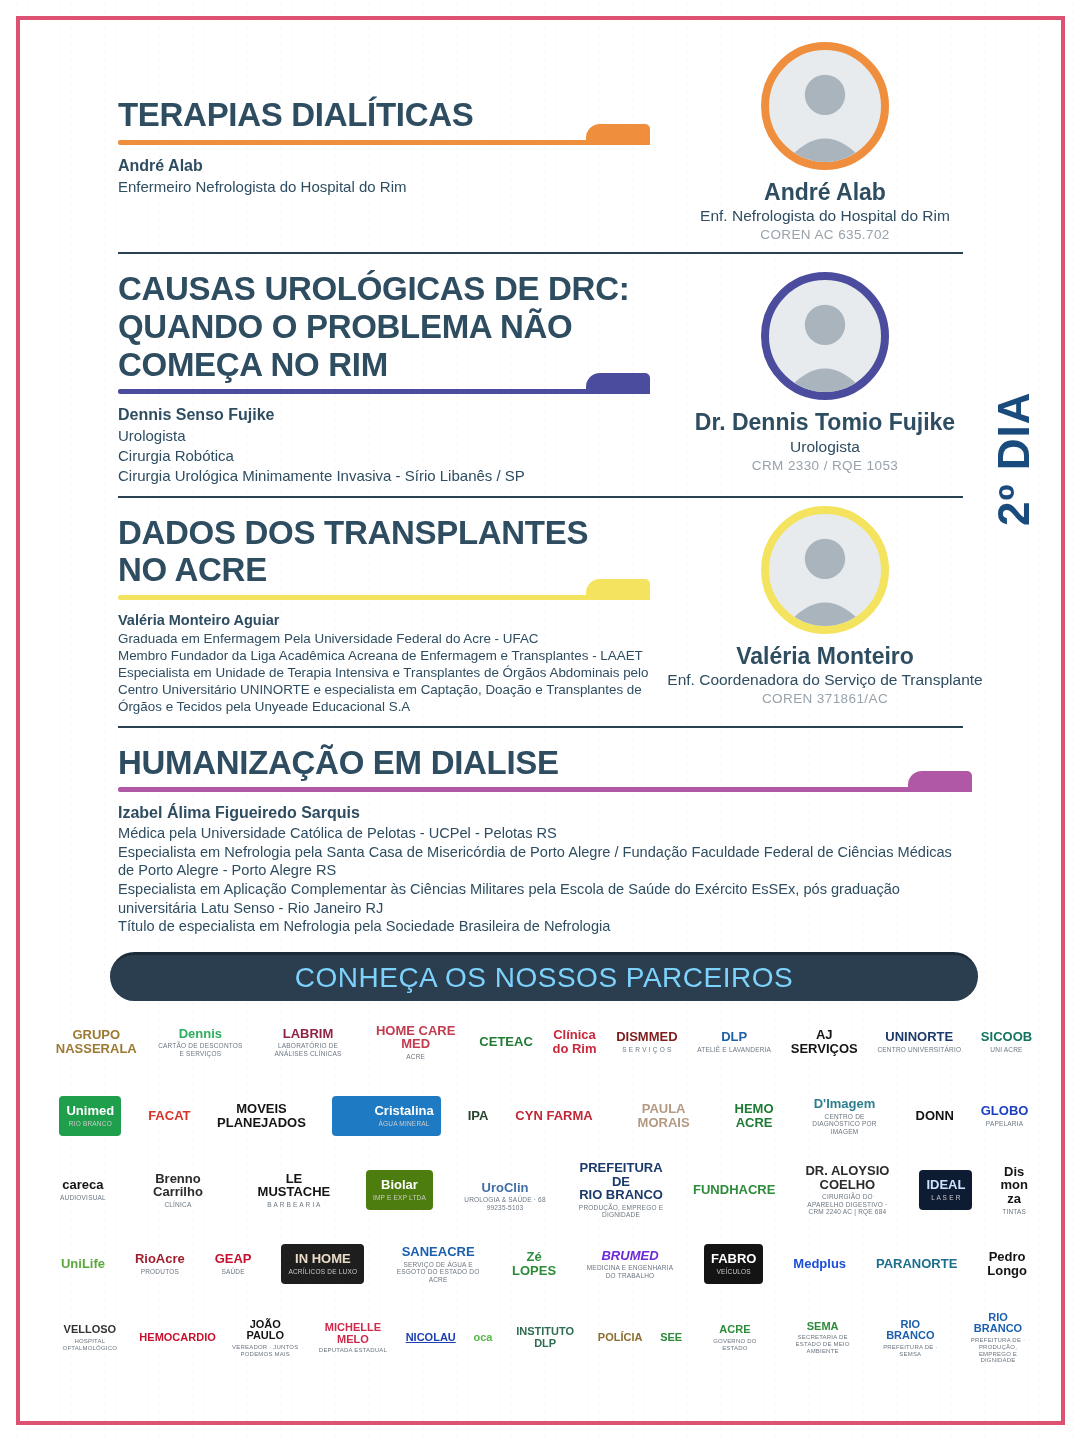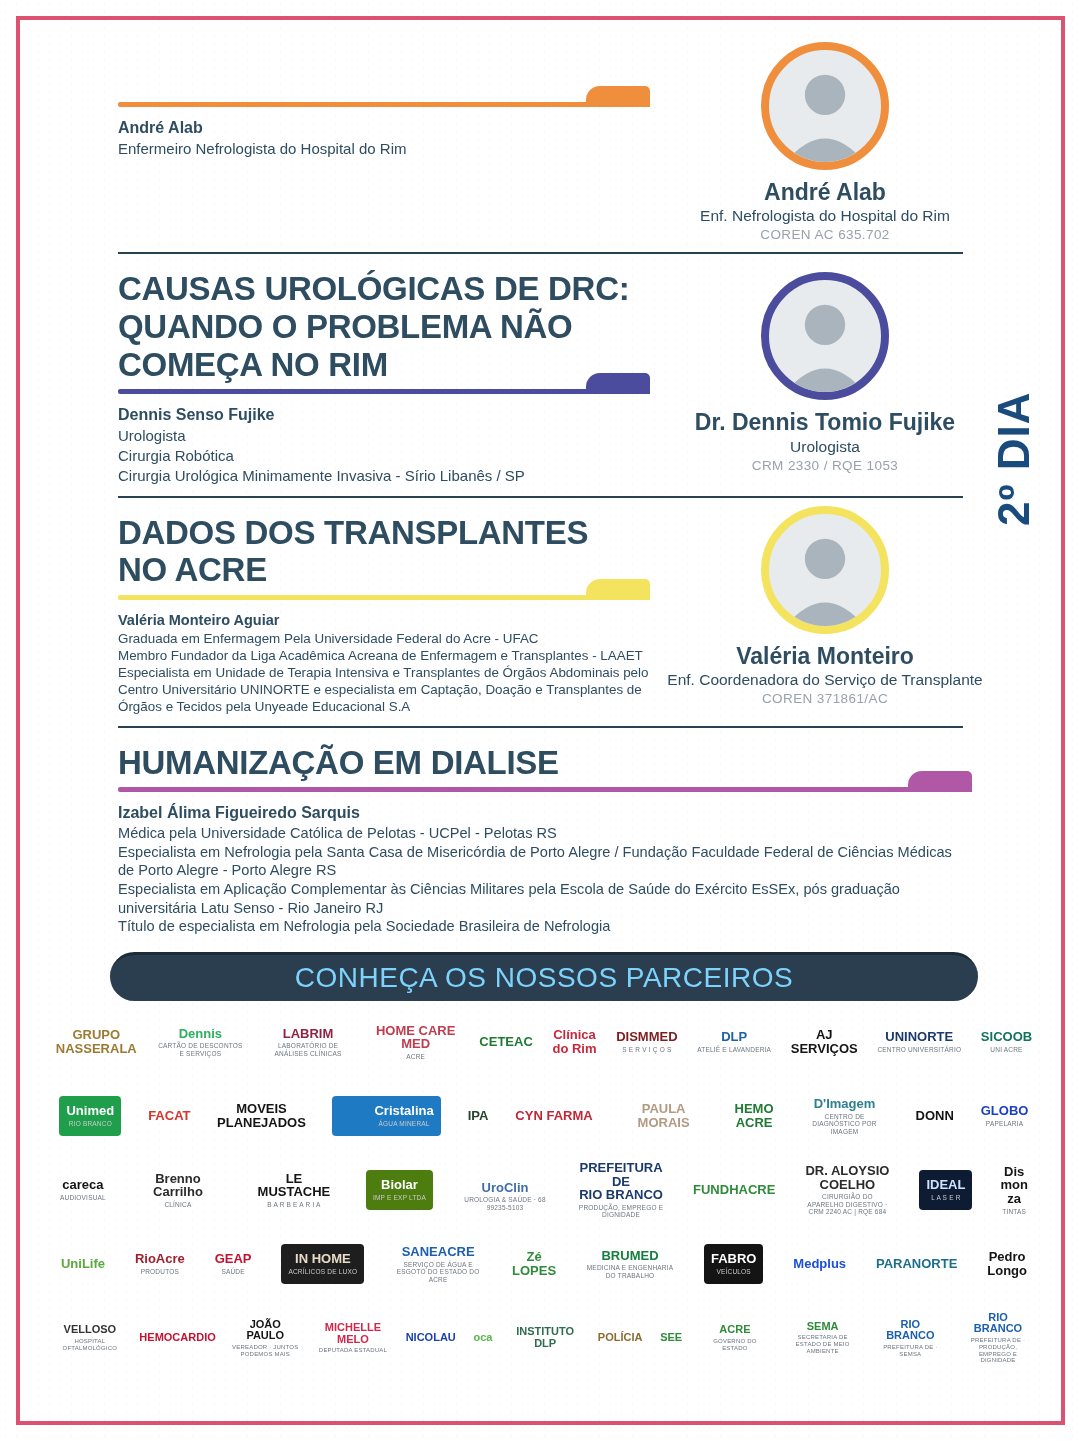--- a/index.html
+++ b/index.html
@@ -65,20 +65,21 @@
 <body>
 
 <div class="texture"></div>
 <div class="frame"></div>
 <div class="day-badge">2º DIA</div>
 
 <main class="content">
 
   <section class="session s1">
     <div class="session-left">
+      <h2 class="session-title">TERAPIAS DIALÍTICAS</h2>
       <div class="underline" style="background: rgb(239, 143, 61);">
           <span class="tab" style="background: rgb(239, 143, 61);"></span>
         </div>
       <div class="bio">
         <div class="bio-name">André Alab</div>
         <div class="bio-lines">Enfermeiro Nefrologista do Hospital do Rim</div>
       </div>
     </div>
     <div class="session-right">
       <div class="photo-ring" style="border-color: rgb(239, 143, 61);">
@@ -323,21 +324,21 @@
         </div>
         <div class="logo-item">
           <span class="logo-main" style="color: rgb(27, 95, 174);">SANEACRE</span>
           <span class="logo-sub">Serviço de Água e Esgoto do Estado do Acre</span>
         </div>
         <div class="logo-item">
           <span class="logo-main" style="color: rgb(46, 139, 58);">Zé
 LOPES</span>
         </div>
         <div class="logo-item">
-          <span class="logo-main" style="color: #15803d;">BRUMED</span>
+          <span class="logo-main" style="color: #6d28d9; font-style: italic;">BRUMED</span>
           <span class="logo-sub">Medicina e Engenharia do Trabalho</span>
         </div>
         <div class="logo-item boxed" style="background: rgb(20, 20, 20);">
           <span class="logo-main" style="color: rgb(255, 255, 255);">FABRO</span>
           <span class="logo-sub" style="color: rgb(204, 204, 204);">Veículos</span>
         </div>
         <div class="logo-item">
           <span class="logo-main" style="color: rgb(27, 79, 216);">Medplus</span>
         </div>
         <div class="logo-item">
@@ -358,21 +359,21 @@
         </div>
         <div class="logo-item">
           <span class="logo-main" style="color: rgb(20, 20, 20);">JOÃO PAULO</span>
           <span class="logo-sub">Vereador · Juntos Podemos Mais</span>
         </div>
         <div class="logo-item">
           <span class="logo-main" style="color: rgb(208, 40, 74);">MICHELLE MELO</span>
           <span class="logo-sub">Deputada Estadual</span>
         </div>
         <div class="logo-item">
-          <span class="logo-main" style="color: rgb(27, 63, 174);">NICOLAU</span>
+          <span class="logo-main" style="color: rgb(27, 63, 174); text-decoration: underline;">NICOLAU</span>
         </div>
         <div class="logo-item">
           <span class="logo-main" style="color: rgb(87, 184, 71);">oca</span>
         </div>
         <div class="logo-item">
           <span class="logo-main" style="color: rgb(46, 107, 79);">INSTITUTO DLP</span>
         </div>
         <div class="logo-item">
           <span class="logo-main" style="color: rgb(138, 109, 47);">POLÍCIA</span>
         </div>

